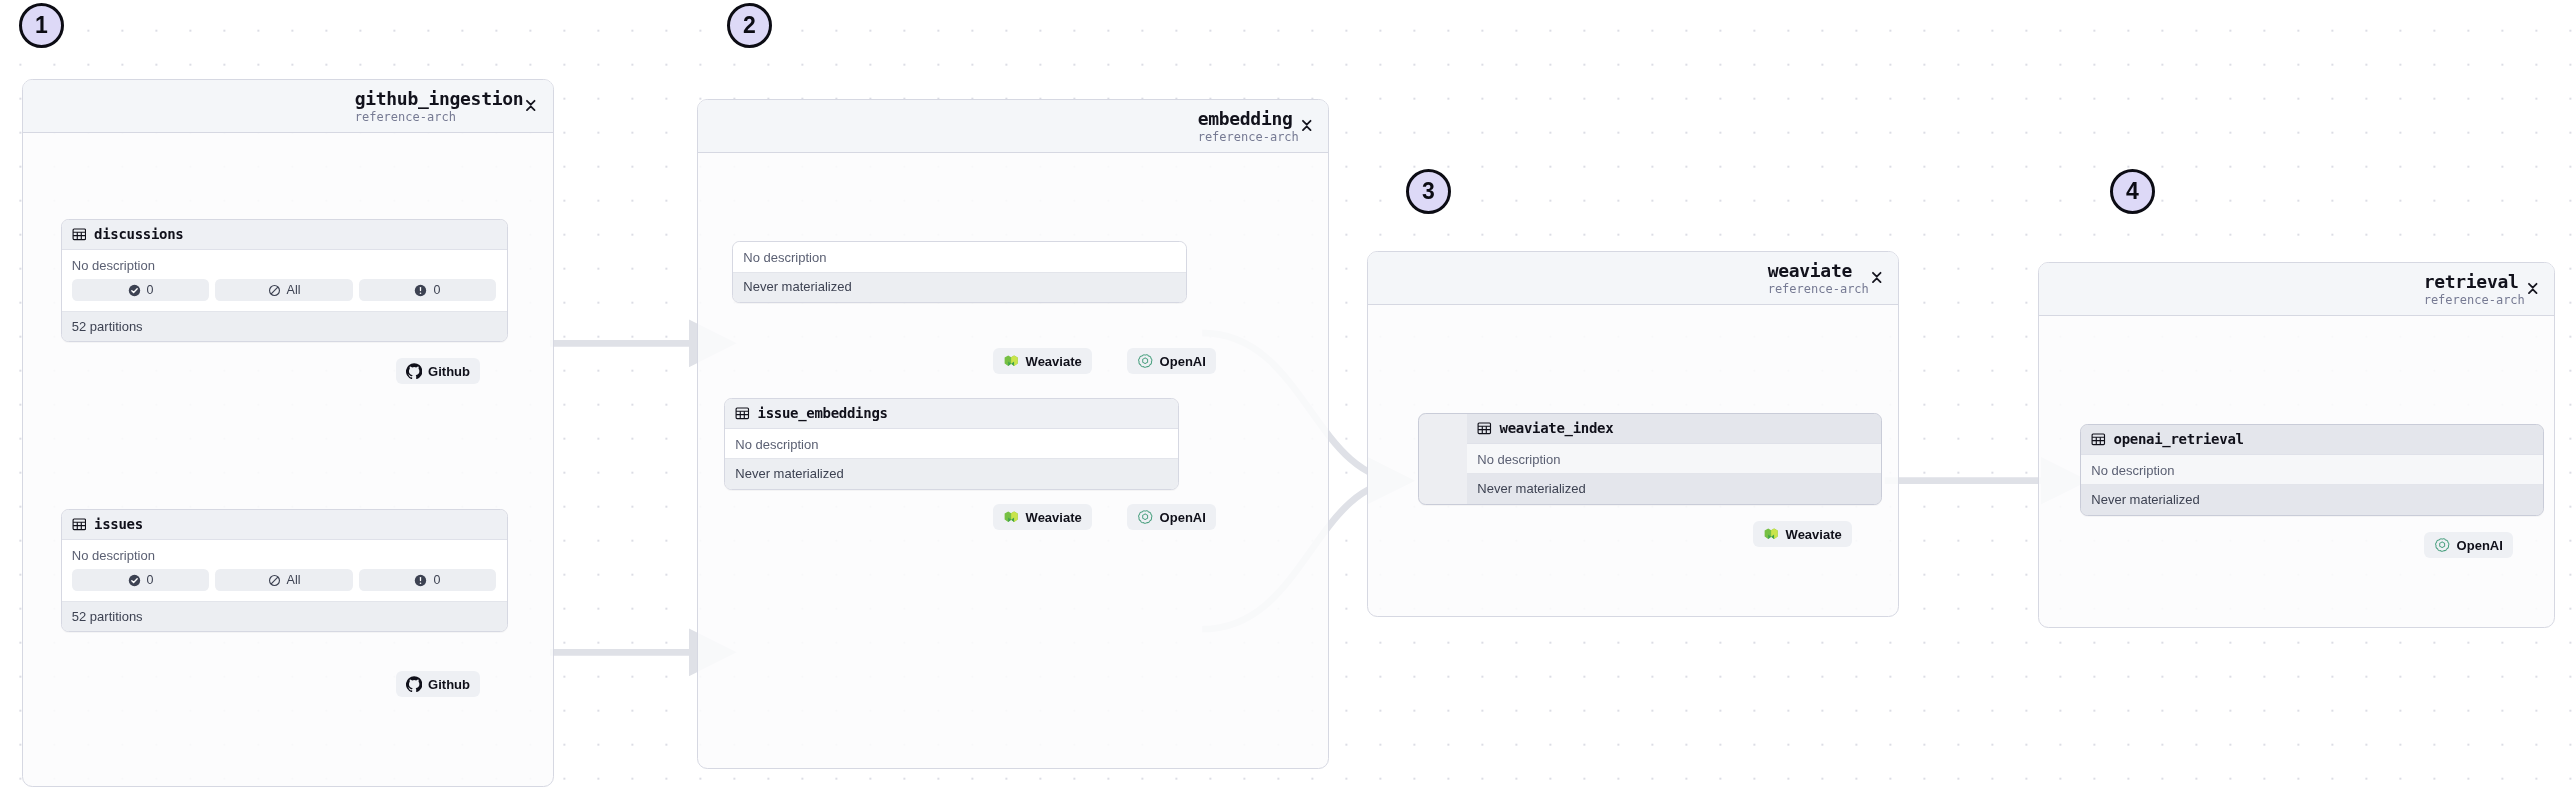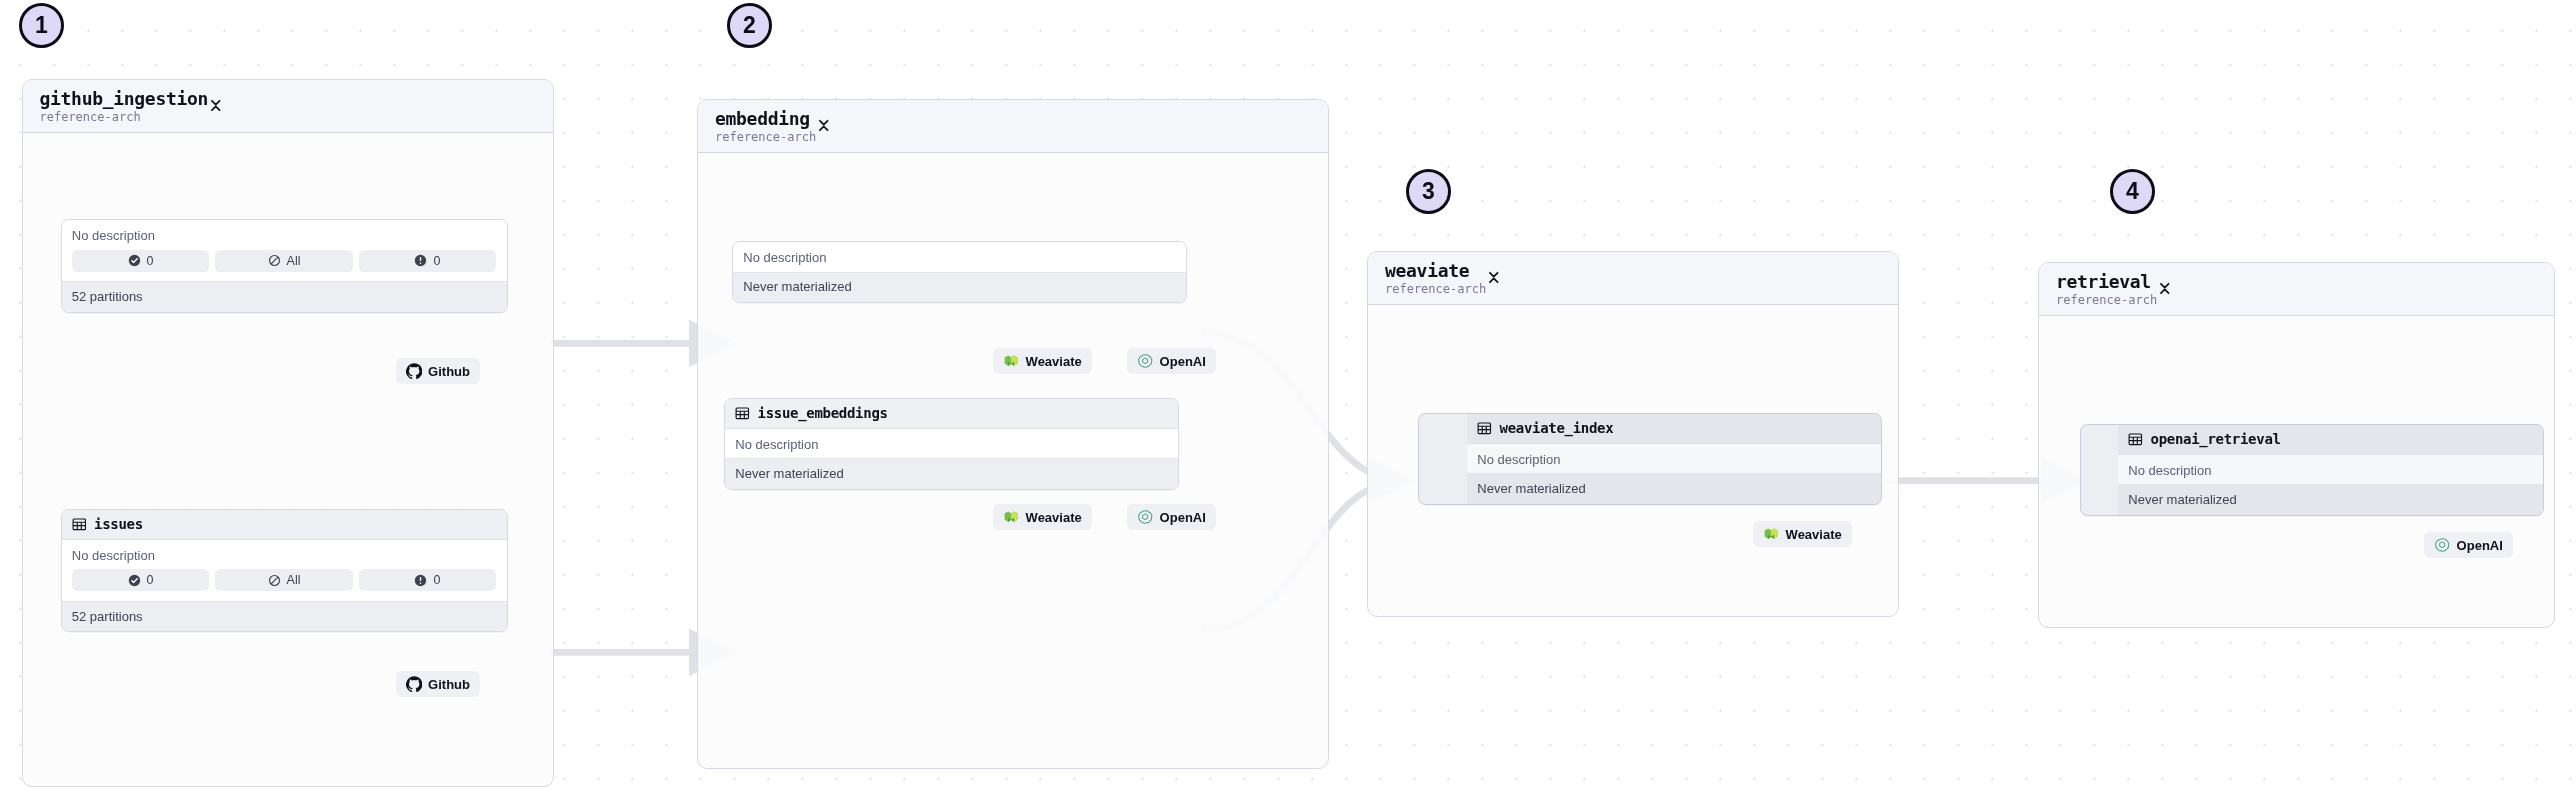--- a/index.html
+++ b/index.html
@@ -38,21 +38,21 @@
     border-radius: 10.3px;
     background: rgba(252,252,253,0.88);
     z-index: 10;
   }
   .group-header {
     height: 53px;
     background: #f4f6f9;
     border-bottom: 1.4px solid #d6d8e2;
     border-radius: 8.6px 8.6px 0 0;
     padding: 7.7px 13.7px 0 17px;
-    display: flex; align-items: flex-start; justify-content: flex-start;
+    display: flex; align-items: flex-start; justify-content: flex-end;
   }
   .group-title {
     font-family: "DejaVu Sans Mono", "Liberation Mono", monospace;
     font-size: 18px; font-weight: 700; color: #12121c;
     letter-spacing: -0.3px; line-height: 1.18;
   }
   .group-sub {
     font-family: "DejaVu Sans Mono", "Liberation Mono", monospace;
     font-size: 12px; color: #767a93; line-height: 1.3; margin-top: 0.9px;
   }
@@ -177,20 +177,32 @@
       <div class="collapse-icon">
         <svg width="15.5" height="22" viewBox="0 0 18 26" fill="none" stroke="currentColor" stroke-width="2.1" stroke-linecap="round" stroke-linejoin="round">
           <polyline points="4.5,8 9,12.5 13.5,8"></polyline>
           <polyline points="4.5,19 9,14.5 13.5,19"></polyline>
         </svg>
       </div>
     </div>
     <div class="group-body">
 
       <div class="asset" style="left:38px; top:86px; width:447px;">
+        <div class="asset-head">
+          <span class="tbl-icon">
+            <svg viewBox="0 0 16 16" width="14.6" height="14.6" fill="none" stroke="#10101a" stroke-width="1.25">
+              <rect x="1.2" y="2.2" width="13.6" height="11.6" rx="1.1"></rect>
+              <line x1="1.2" y1="5.7" x2="14.8" y2="5.7"></line>
+              <line x1="1.2" y1="9.5" x2="14.8" y2="9.5"></line>
+              <line x1="5.8" y1="5.7" x2="5.8" y2="13.8"></line>
+              <line x1="10.2" y1="5.7" x2="10.2" y2="13.8"></line>
+            </svg>
+          </span>
+          <span class="asset-name">discussions</span>
+        </div>
         <div class="asset-desc">No description</div>
         <div class="asset-statusrow">
           <div class="status-chip">
             <span>
               <svg width="13" height="13" viewBox="0 0 16 16">
                   <circle cx="8" cy="8" r="7" fill="#3d4252"></circle>
                   <polyline points="4.7,8.2 6.9,10.4 11.3,5.8" fill="none" stroke="#ffffff" stroke-width="1.7" stroke-linecap="round" stroke-linejoin="round"></polyline>
                 </svg>
             </span>
             <span>0</span>
@@ -420,21 +432,21 @@
       </div>
       <div class="collapse-icon">
         <svg width="15.5" height="22" viewBox="0 0 18 26" fill="none" stroke="currentColor" stroke-width="2.1" stroke-linecap="round" stroke-linejoin="round">
           <polyline points="4.5,8 9,12.5 13.5,8"></polyline>
           <polyline points="4.5,19 9,14.5 13.5,19"></polyline>
         </svg>
       </div>
     </div>
     <div class="group-body">
 
-      <div class="asset selected" style="left:41px; top:108px; width:464px;padding-left:37px;">
+      <div class="asset selected" style="left:41px; top:108px; width:464px;">
         <div class="asset-head">
           <span class="tbl-icon">
             <svg viewBox="0 0 16 16" width="14.6" height="14.6" fill="none" stroke="#10101a" stroke-width="1.25">
               <rect x="1.2" y="2.2" width="13.6" height="11.6" rx="1.1"></rect>
               <line x1="1.2" y1="5.7" x2="14.8" y2="5.7"></line>
               <line x1="1.2" y1="9.5" x2="14.8" y2="9.5"></line>
               <line x1="5.8" y1="5.7" x2="5.8" y2="13.8"></line>
               <line x1="10.2" y1="5.7" x2="10.2" y2="13.8"></line>
             </svg>
           </span>

